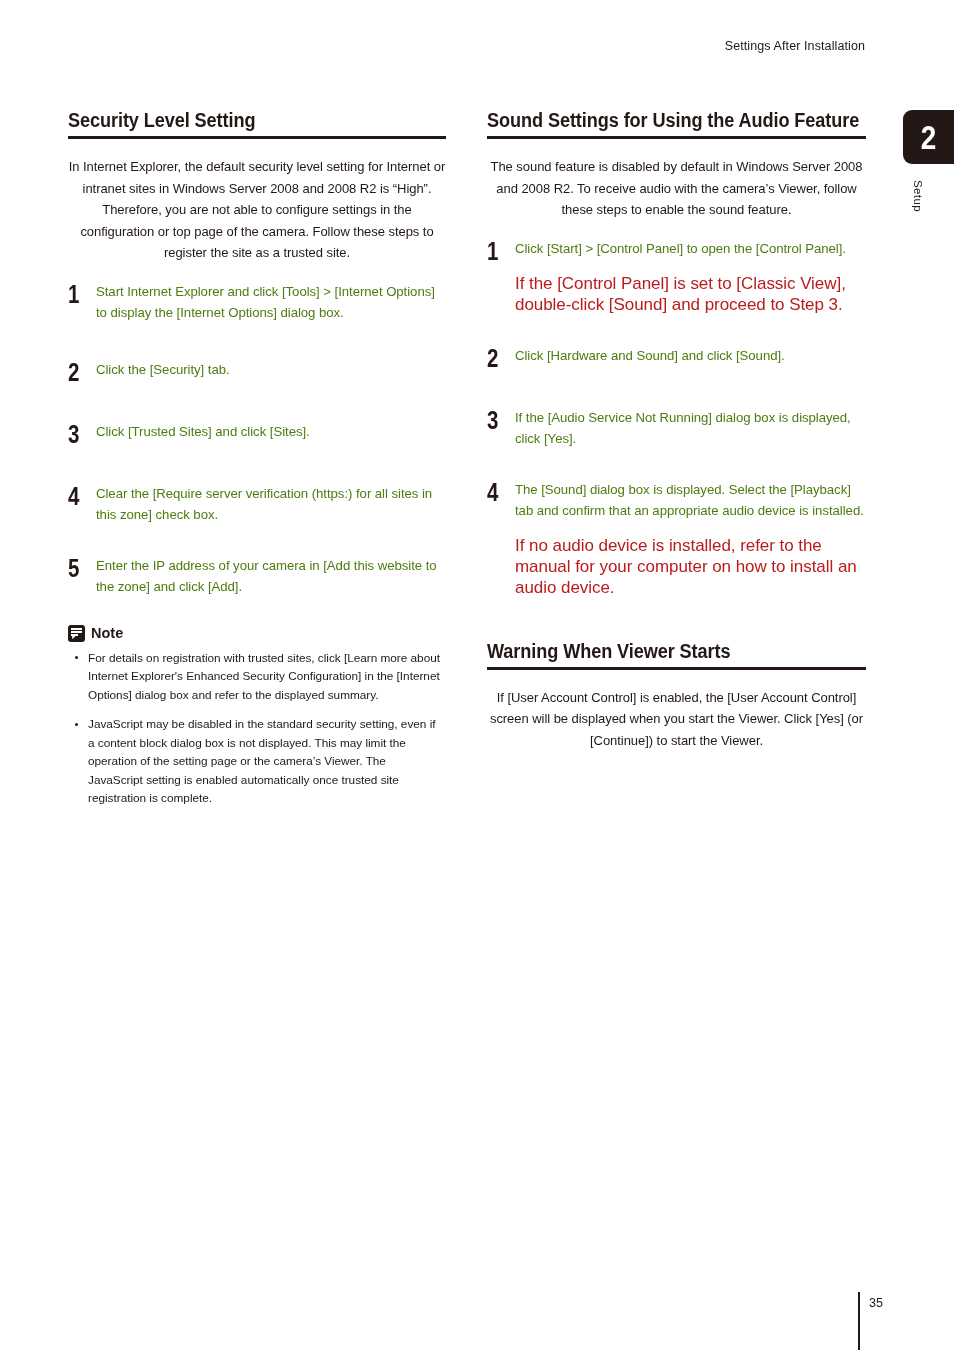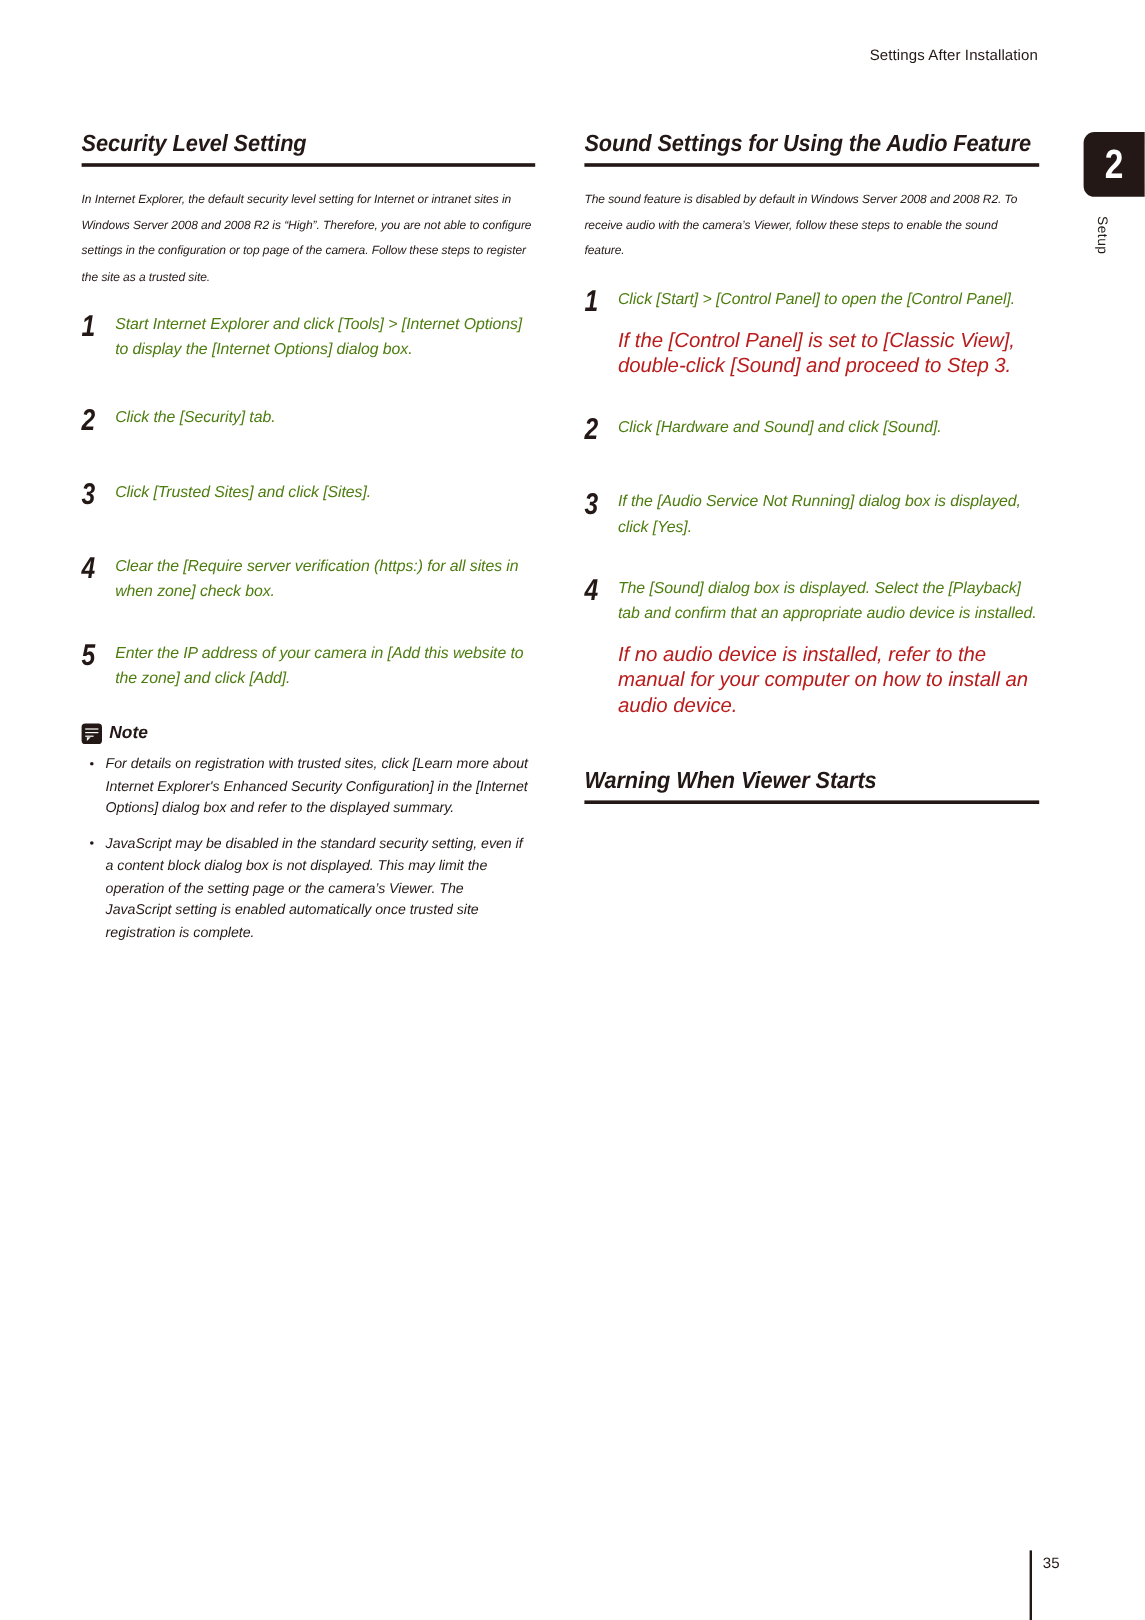--- a/index.html
+++ b/index.html
@@ -65,21 +65,21 @@
 
   
   .columns {
     position: absolute;
     top: 108px;
     left: 68px;
     width: 798px;
     display: flex;
     gap: 41px;
   }
-  .column { width: 379px; font-style: italic; }
+  .column { width: 379px; }
 
   
   .section-heading {
     font-family: "Liberation Sans Narrow", "Liberation Sans", sans-serif;
     font-weight: bold;
     font-size: 19.5px;
     line-height: 24px;
     color: #231815;
     letter-spacing: -0.1px;
     transform: scaleX(0.93);
@@ -91,25 +91,26 @@
   .heading-rule {
     height: 3px;
     background: #231815;
     width: 100%;
     margin-bottom: 17px;
   }
   .section-block.spaced-top { margin-top: 41px; }
 
   
   .body-text {
-    font-size: 10px;
+    font-size: 13px;
     line-height: 21.5px;
     color: #231815;
     margin: 0 0 6px 0;
     letter-spacing: -0.05px;
+    text-align: center;
   }
 
   
   .steps { margin-top: 17px; }
   .step {
     display: flex;
     align-items: flex-start;
     margin-bottom: 18px;
   }
   .step-number {
@@ -259,21 +260,21 @@
         <div class="step gap-lg">
           <div class="step-number">3</div>
           <div class="step-body">
             <p class="step-text">Click [Trusted Sites] and click [Sites].</p>
           </div>
         </div>
 
         <div class="step gap-md">
           <div class="step-number">4</div>
           <div class="step-body">
-            <p class="step-text">Clear the [Require server verification (https:) for all sites in when zone] check box.</p>
+            <p class="step-text">Clear the [Require server verification (https:) for all sites in this zone] check box.</p>
           </div>
         </div>
 
         <div class="step gap-sm">
           <div class="step-number">5</div>
           <div class="step-body">
             <p class="step-text">Enter the IP address of your camera in [Add this website to the zone] and click [Add].</p>
           </div>
         </div>
 
@@ -336,20 +337,21 @@
             <p class="step-note">If no audio device is installed, refer to the manual for your computer on how to install an audio device.</p>
           </div>
         </div>
 
       </div>
     </div>
 
     <div class="section-block spaced-top">
       <h2 class="section-heading">Warning When Viewer Starts</h2>
       <div class="heading-rule"></div>
+      <p class="body-text">If [User Account Control] is enabled, the [User Account Control] screen will be displayed when you start the Viewer. Click [Yes] (or [Continue]) to start the Viewer.</p>
     </div>
 
   </div>
 
 </div>
 
 <div class="folio-rule"></div>
 <div class="folio-number">35</div>
 
 </body></html>

